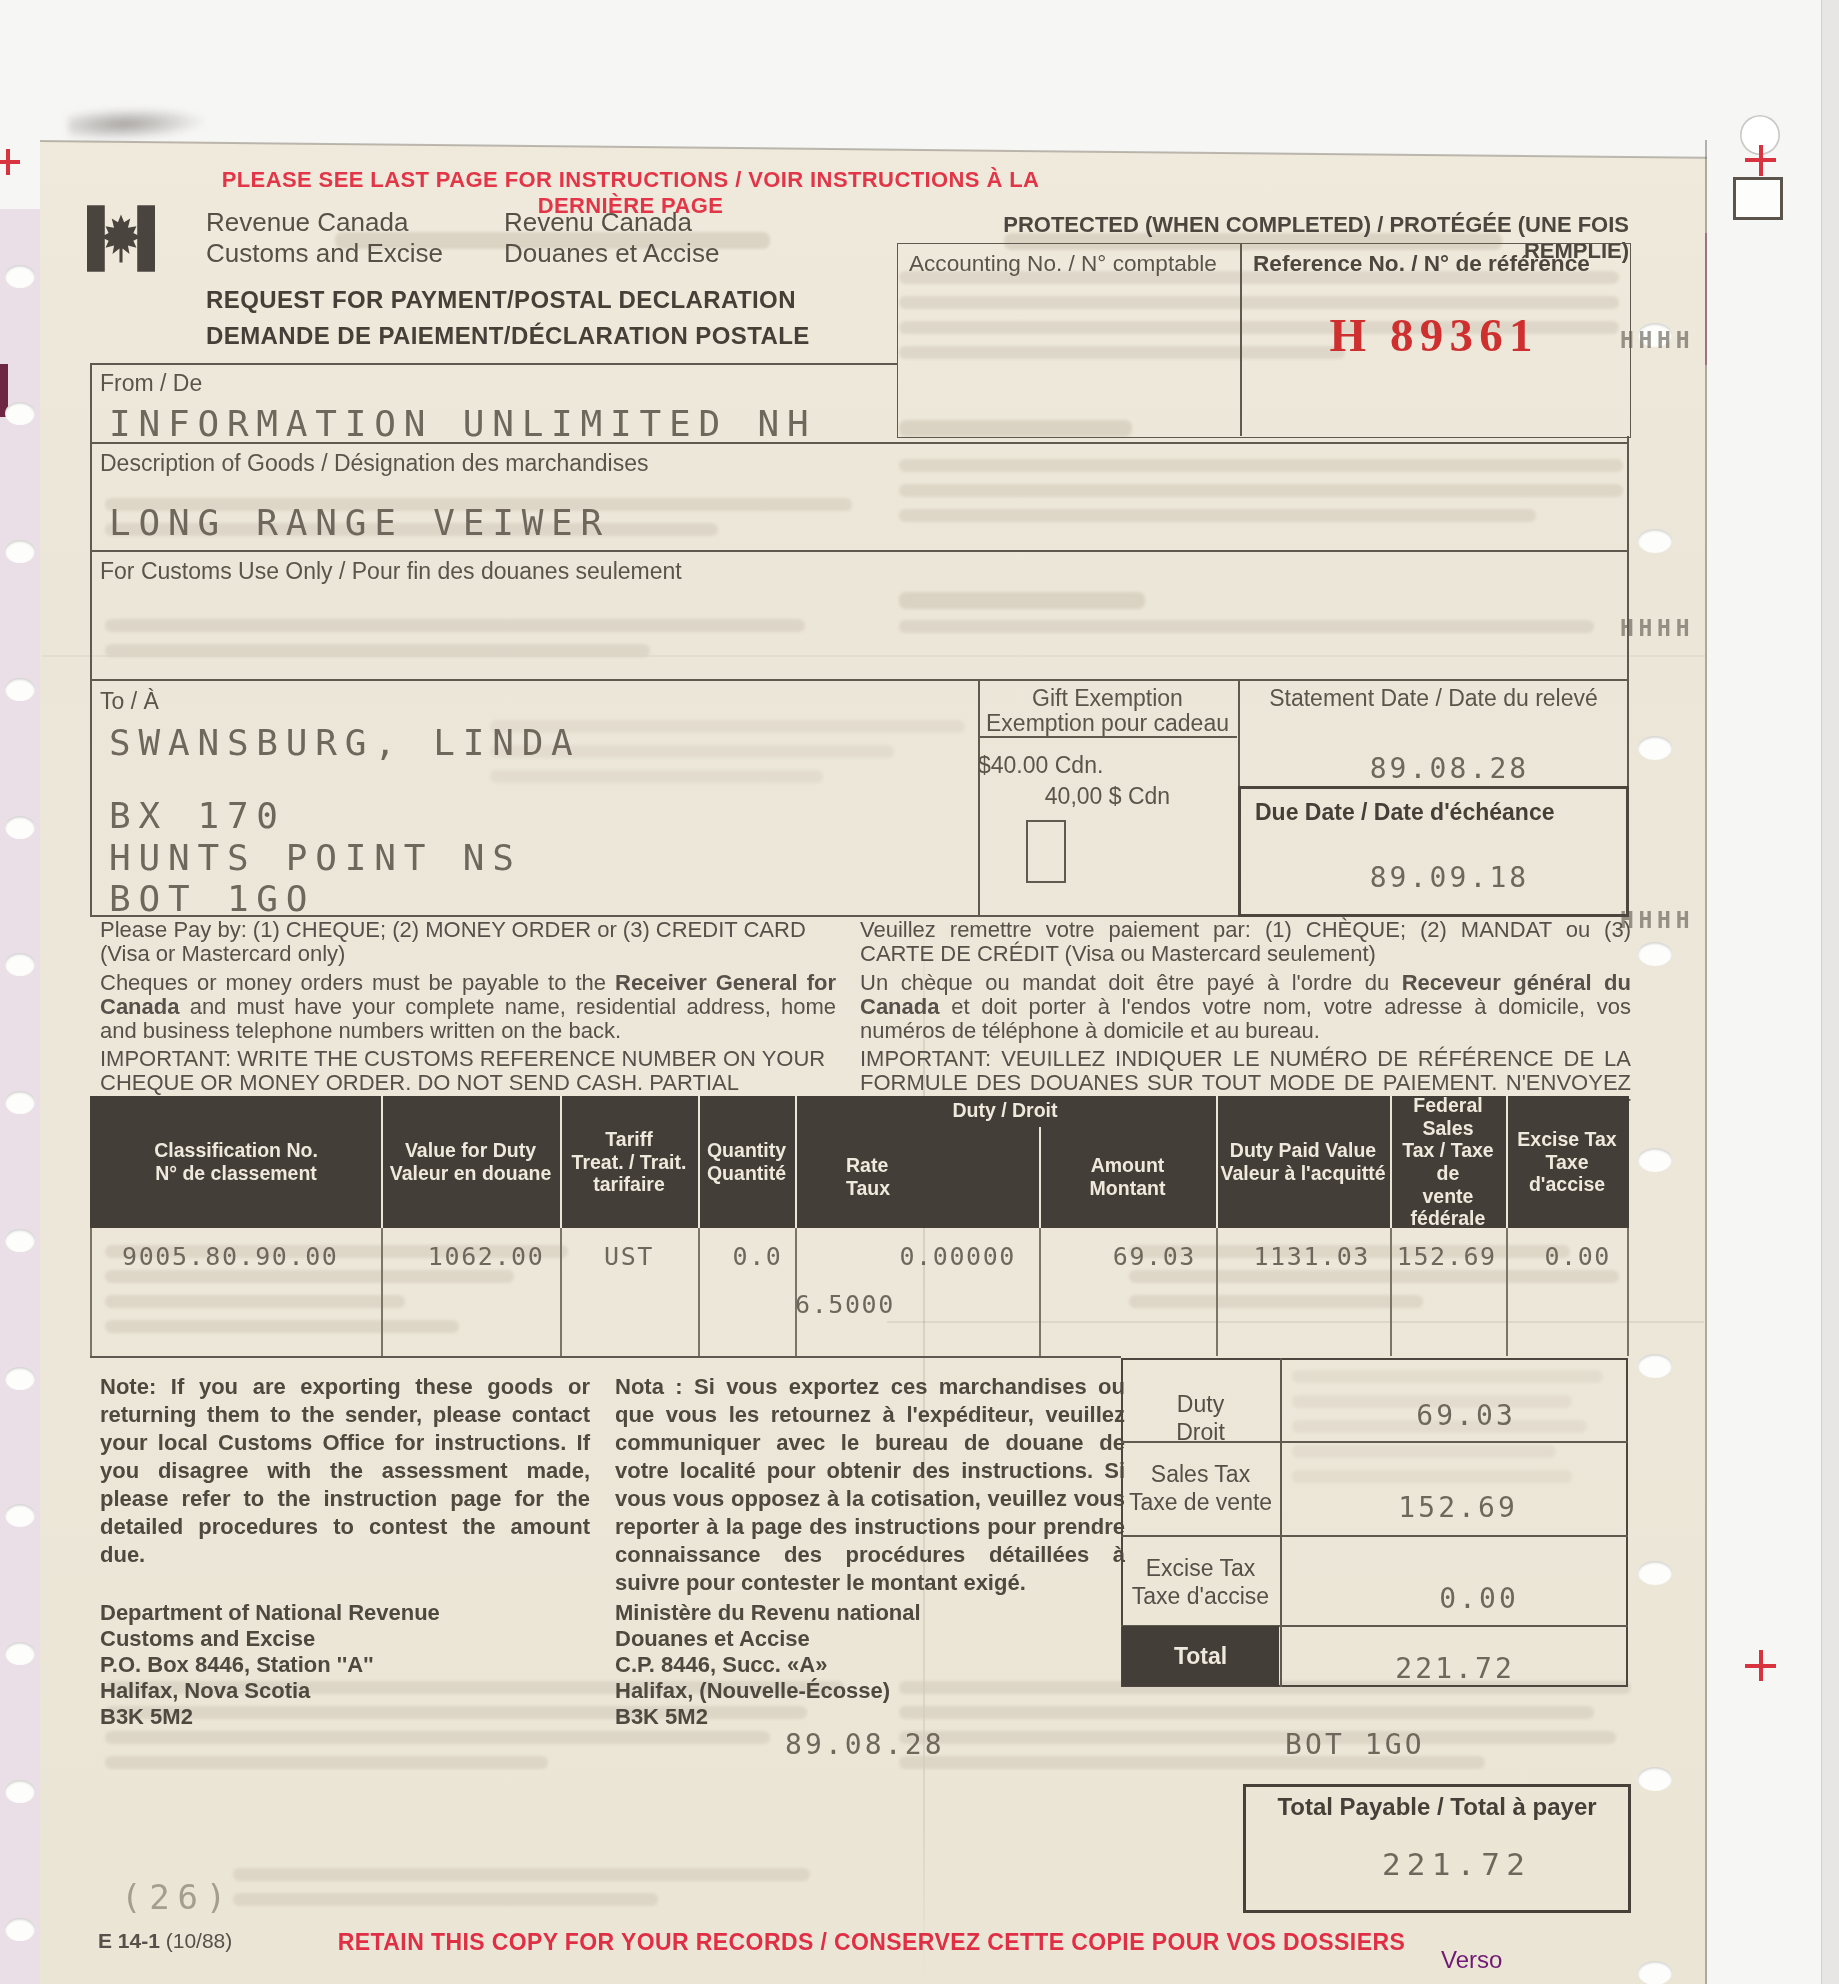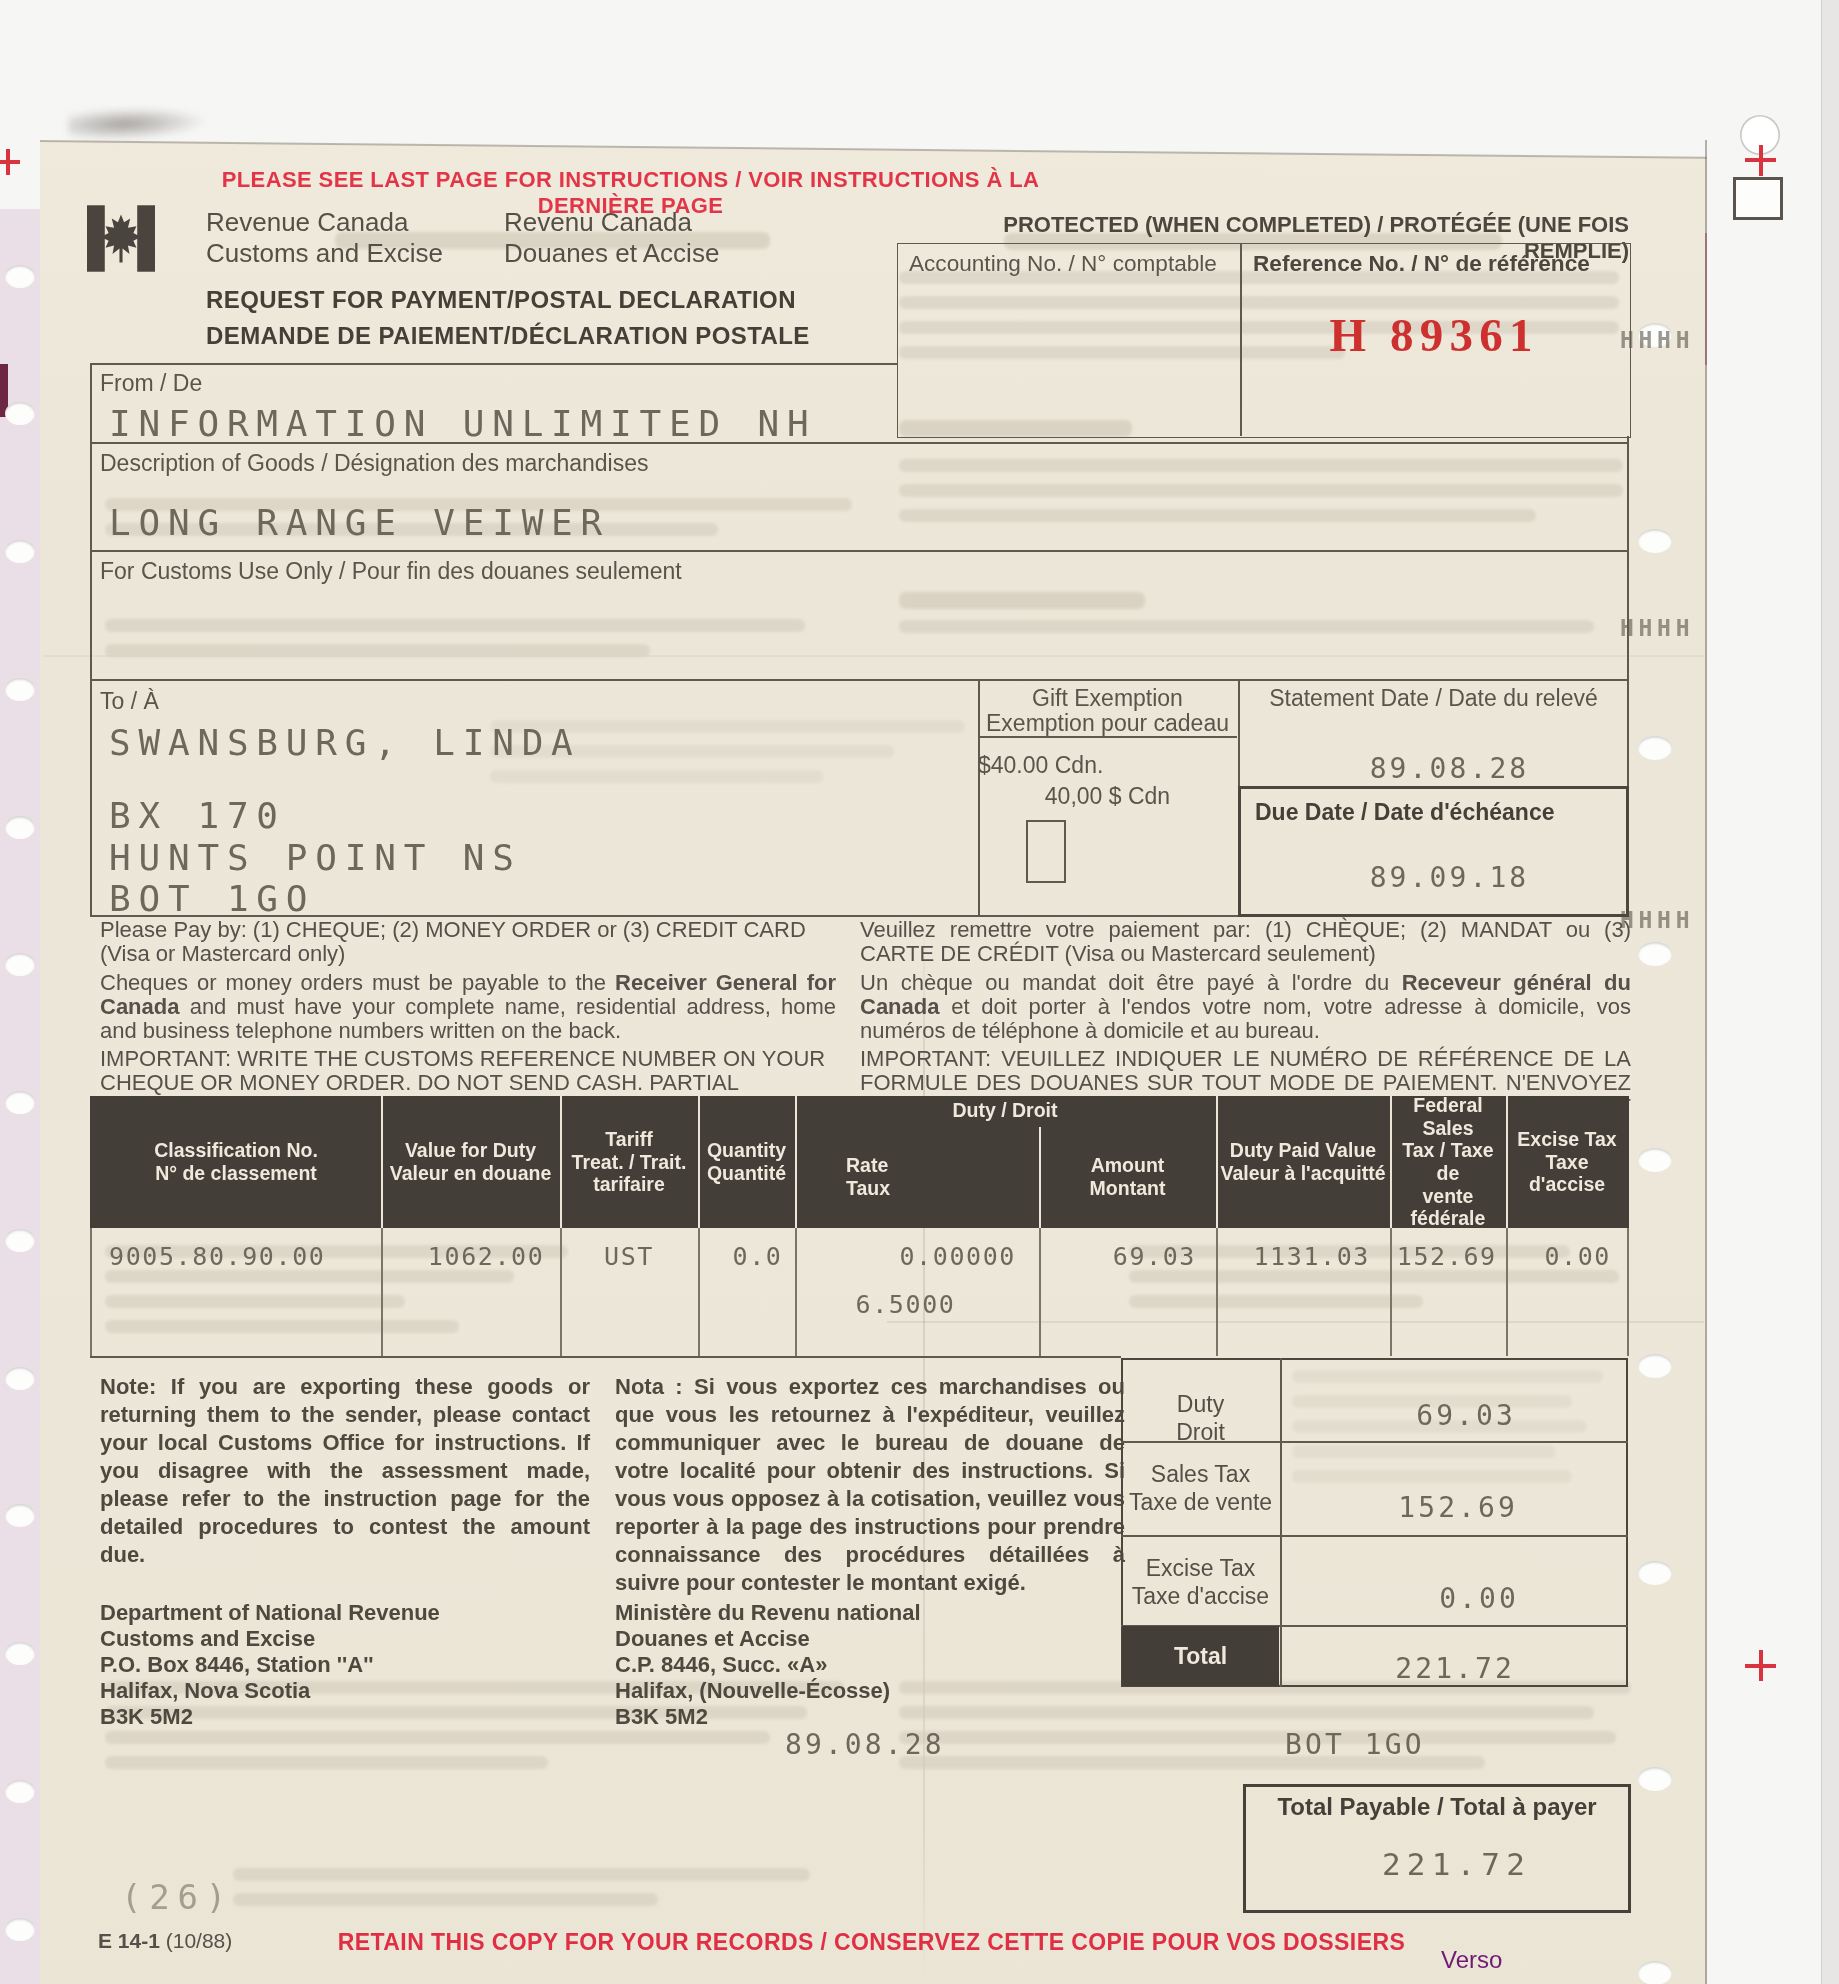--- a/index.html
+++ b/index.html
@@ -316,26 +316,26 @@
 <div class="vline" style="left:560px"></div>
 <div class="vline" style="left:698px"></div>
 <div class="vline" style="left:795px"></div>
 <div class="vline" style="left:1039px"></div>
 <div class="vline" style="left:1216px"></div>
 <div class="vline" style="left:1390px"></div>
 <div class="vline" style="left:1506px"></div>
 <div class="vline" style="left:1627px"></div>
 <div class="line" style="left:90px;top:1356px;width:1031px;height:1.6px"></div>
 
-<div class="cellval dm dm-sm" style="left:109px">9005.80.90.00</div>
+<div class="cellval dm dm-sm" style="left:122px">9005.80.90.00</div>
 <div class="cellval dm dm-sm" style="left:381px;width:179px;text-align:right;padding-right:15.6px;box-sizing:border-box">1062.00</div>
 <div class="cellval dm dm-sm" style="left:560px;width:138px;text-align:center">UST</div>
 <div class="cellval dm dm-sm" style="left:698px;width:97px;text-align:right;padding-right:12.5px;box-sizing:border-box">0.0</div>
 <div class="cellval dm dm-sm" style="left:795px;width:244px;text-align:right;padding-right:23px;box-sizing:border-box">0.00000</div>
-<div class="abs dm dm-sm" style="left:795px;top:1290px;width:244px;text-align:center;padding-right:23px;box-sizing:border-box">6.5000</div>
+<div class="abs dm dm-sm" style="left:795px;top:1290px;width:244px;text-align:left;padding-right:23px;box-sizing:border-box">6.5000</div>
 <div class="cellval dm dm-sm" style="left:1039px;width:177px;text-align:right;padding-right:20px;box-sizing:border-box">69.03</div>
 <div class="cellval dm dm-sm" style="left:1216px;width:174px;text-align:right;padding-right:20px;box-sizing:border-box">1131.03</div>
 <div class="cellval dm dm-sm" style="left:1390px;width:116px;text-align:right;padding-right:9.3px;box-sizing:border-box">152.69</div>
 <div class="cellval dm dm-sm" style="left:1506px;width:122px;text-align:right;padding-right:17px;box-sizing:border-box">0.00</div>
 
 <p class="notep" style="left:100px;top:1373px;width:490px;margin:0">Note: If you are exporting these goods or returning them to the sender, please contact your local Customs Office for instructions. If you disagree with the assessment made, please refer to the instruction page for the detailed procedures to contest the amount due.</p>
 <p class="notep" style="left:615px;top:1373px;width:510px;margin:0">Nota : Si vous exportez ces marchandises ou que vous les retournez à l'expéditeur, veuillez communiquer avec le bureau de douane de votre localité pour obtenir des instructions. Si vous vous opposez à la cotisation, veuillez vous reporter à la page des instructions pour prendre connaissance des procédures détaillées à suivre pour contester le montant exigé.</p>
 
 <div class="addr" style="left:100px;top:1600px">
   <div>Department of National Revenue</div>

